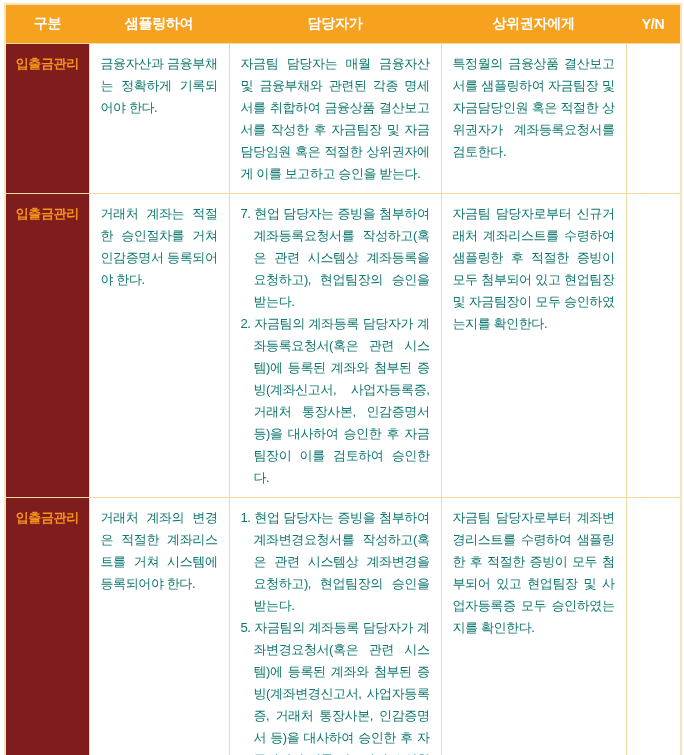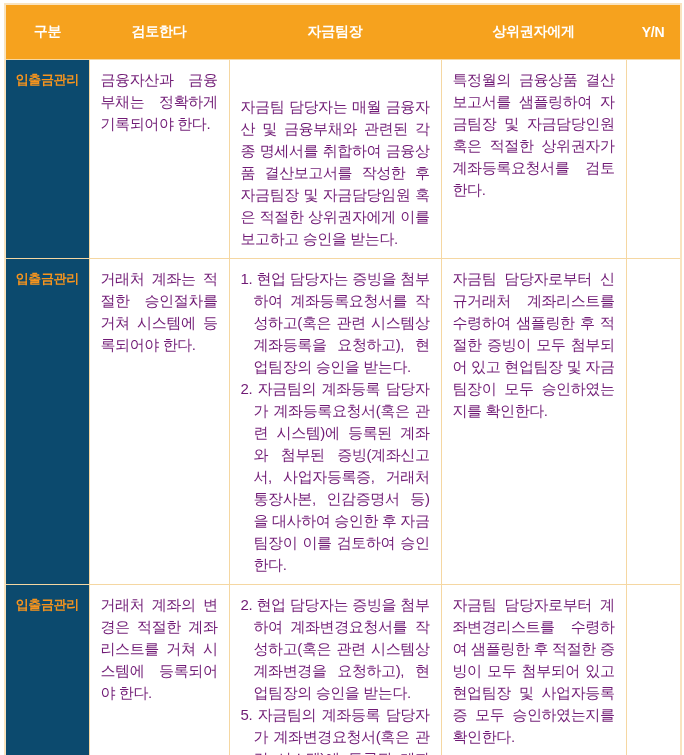--- a/index.html
+++ b/index.html
@@ -14,97 +14,97 @@
     margin:3px 4px 0 4px;
     border:2px solid #f9e3bf;
   }
   thead th{
     background:#f6a21e;
     color:#ffffff;
     font-weight:bold;
     font-size:14px;
     height:30px;
     text-align:center;
-    padding:12px;
+    padding:4px;
     border:0;
     letter-spacing:-0.3px;
   }
   tbody td{
     border:1px solid #f5d7a2;
     vertical-align:top;
     padding:9px 11px 8px 11px;
-    font-size:15px;
+    font-size:13px;
     line-height:22px;
-    color:#701a75;
+    color:#0f766e;
     letter-spacing:-0.4px;
     text-align:justify;
     background:#ffffff;
   }
   tbody td.cat{
-    background:#0c4a6e;
+    background:#7f1d1d;
     color:#f7941d;
     font-weight:bold;
     font-size:13px;
     text-align:center;
     padding-left:4px;
     padding-right:4px;
   }
   tbody td.yn{background:#ffffff;}
   .act{padding-left:13px;text-indent:-13px;margin:0;}
-  .act.plain{padding-left:0;text-indent:0;margin-top:27px;}
+  .act.plain{padding-left:0;text-indent:0;}
   tbody tr.r0{height:129px;}
   tbody tr.r1{height:229px;}
   tbody tr.r2{height:227px;}
   tbody tr.r3{height:132px;}
 </style>
 </head>
 <body>
 
 <table class="ctrl">
   <colgroup>
     <col style="width:84px">
     <col style="width:140px">
     <col style="width:212px">
     <col style="width:185px">
     <col style="width:55px">
   </colgroup>
   <thead>
     <tr>
       <th>구분</th>
-      <th>검토한다</th>
-      <th>자금팀장</th>
+      <th>샘플링하여</th>
+      <th>담당자가</th>
       <th>상위권자에게</th>
       <th>Y/N</th>
     </tr>
   </thead>
   <tbody id="rows">
       <tr class="r0">
         <td class="cat">입출금관리</td>
         <td>금융자산과 금융부채는 정확하게 기록되어야 한다.</td>
         <td>
           <div class="act plain">자금팀 담당자는 매월 금융자산 및 금융부채와 관련된 각종 명세서를 취합하여 금융상품 결산보고서를 작성한 후 자금팀장 및 자금담당임원 혹은 적절한 상위권자에게 이를 보고하고 승인을 받는다.</div>
         </td>
         <td>특정월의 금융상품 결산보고서를 샘플링하여 자금팀장 및 자금담당인원 혹은 적절한 상위권자가 계좌등록요청서를 검토한다.</td>
         <td class="yn"></td>
       </tr>
       <tr class="r1">
         <td class="cat">입출금관리</td>
-        <td>거래처 계좌는 적절한 승인절차를 거쳐 시스템에 등록되어야 한다.</td>
+        <td>거래처 계좌는 적절한 승인절차를 거쳐 인감증명서 등록되어야 한다.</td>
         <td>
-          <div class="act">1. 현업 담당자는 증빙을 첨부하여 계좌등록요청서를 작성하고(혹은 관련 시스템상 계좌등록을 요청하고), 현업팀장의 승인을 받는다.</div>
+          <div class="act">7. 현업 담당자는 증빙을 첨부하여 계좌등록요청서를 작성하고(혹은 관련 시스템상 계좌등록을 요청하고), 현업팀장의 승인을 받는다.</div>
           <div class="act">2. 자금팀의 계좌등록 담당자가 계좌등록요청서(혹은 관련 시스템)에 등록된 계좌와 첨부된 증빙(계좌신고서, 사업자등록증, 거래처 통장사본, 인감증명서 등)을 대사하여 승인한 후 자금팀장이 이를 검토하여 승인한다.</div>
         </td>
         <td>자금팀 담당자로부터 신규거래처 계좌리스트를 수령하여 샘플링한 후 적절한 증빙이 모두 첨부되어 있고 현업팀장 및 자금팀장이 모두 승인하였는지를 확인한다.</td>
         <td class="yn"></td>
       </tr>
       <tr class="r2">
         <td class="cat">입출금관리</td>
         <td>거래처 계좌의 변경은 적절한 계좌리스트를 거쳐 시스템에 등록되어야 한다.</td>
         <td>
-          <div class="act">2. 현업 담당자는 증빙을 첨부하여 계좌변경요청서를 작성하고(혹은 관련 시스템상 계좌변경을 요청하고), 현업팀장의 승인을 받는다.</div>
+          <div class="act">1. 현업 담당자는 증빙을 첨부하여 계좌변경요청서를 작성하고(혹은 관련 시스템상 계좌변경을 요청하고), 현업팀장의 승인을 받는다.</div>
           <div class="act">5. 자금팀의 계좌등록 담당자가 계좌변경요청서(혹은 관련 시스템)에 등록된 계좌와 첨부된 증빙(계좌변경신고서, 사업자등록증, 거래처 통장사본, 인감증명서 등)을 대사하여 승인한 후 자금팀장이 이를 검토하여 승인한다.</div>
         </td>
         <td>자금팀 담당자로부터 계좌변경리스트를 수령하여 샘플링한 후 적절한 증빙이 모두 첨부되어 있고 현업팀장 및 사업자등록증 모두 승인하였는지를 확인한다.</td>
         <td class="yn"></td>
       </tr>
       <tr class="r3">
         <td class="cat">입출금관리</td>
         <td>외화자금집행은 적절한 승인절차를 거쳐 이루어져야 한다.</td>
         <td></td>
         <td>외화송금요청서를 샘플링하여 현업팀이 작성한 품의서 및 송장(인보이스)이 첨부되어 있고 자금팀 외화담당자가 승인하였는지를 확인한다.</td>

